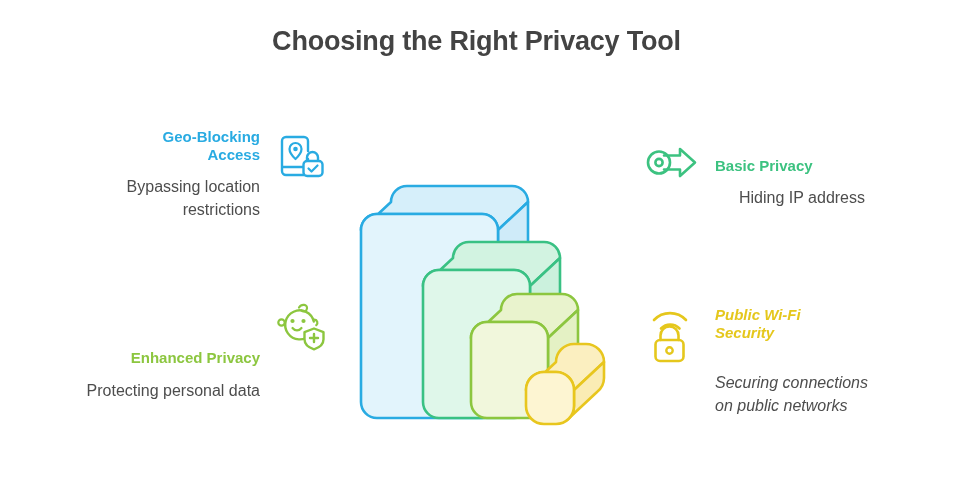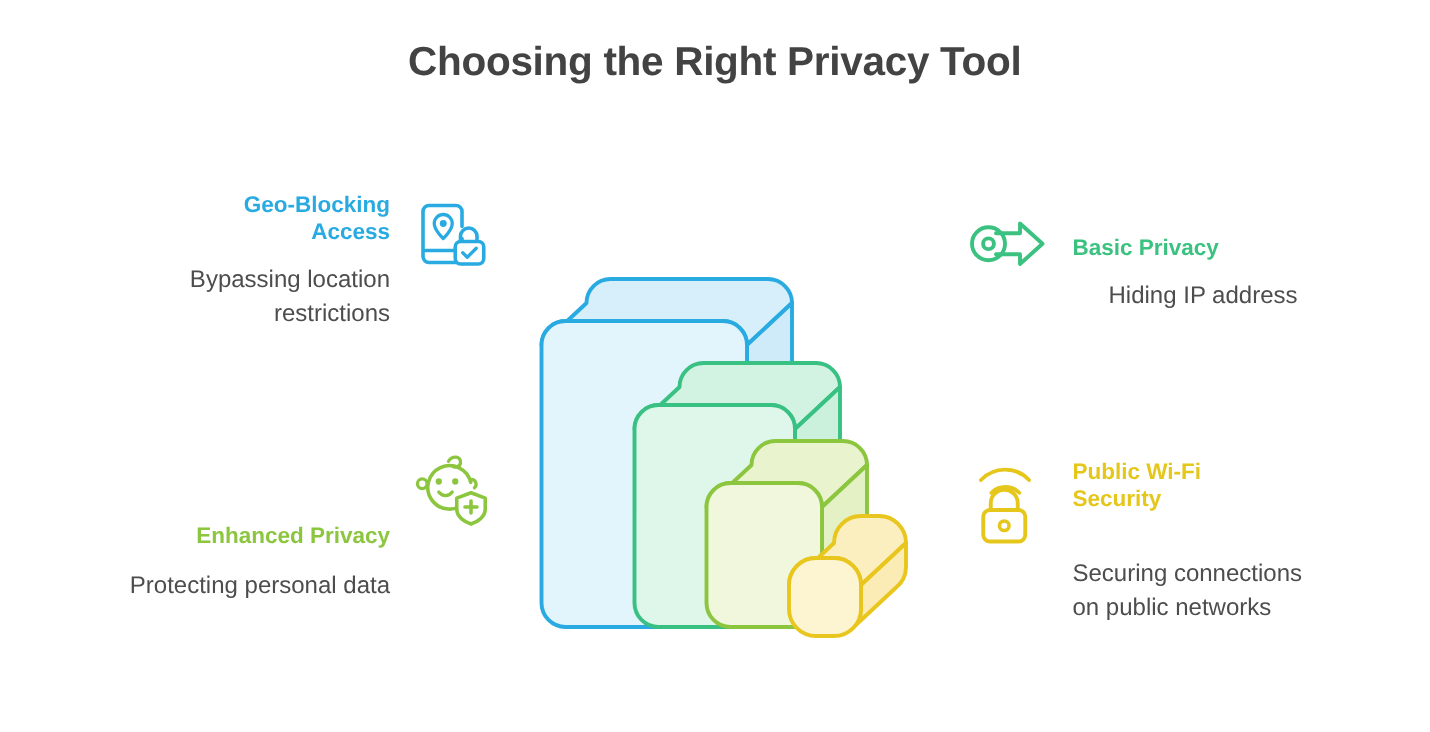--- a/index.html
+++ b/index.html
@@ -63,21 +63,21 @@
     flex: 0 0 56px;
     display: flex;
     align-items: center;
     justify-content: center;
   }
 
   
   #quad-geo        { top: 128px; left: 40px;  width: 290px; }
   #quad-enhanced   { top: 305px; left: 20px;  width: 310px; }
   #quad-basic      { top: 135px; left: 645px; width: 300px; justify-content: center; }
-  #quad-wifi       { top: 300px; left: 645px; width: 300px; }
+  #quad-wifi       { top: 300px; left: 645px; width: 300px; font-style: italic; }
 
   #quad-geo .txtcol-left,
   #quad-enhanced .txtcol-left { flex: 1 1 auto; padding-right: 14px; }
   #quad-basic .txtcol-right,
   #quad-wifi  .txtcol-right   { flex: 1 1 auto; padding-left: 14px; }
 
   #quad-geo .item-desc      { margin-top: 10px; }
   #quad-enhanced .item-desc { margin-top: 12px; }
   #quad-basic .item-desc    { margin-top: 11px; margin-left: 24px; }
   #quad-wifi  .item-desc    { margin-top: 28px; }

